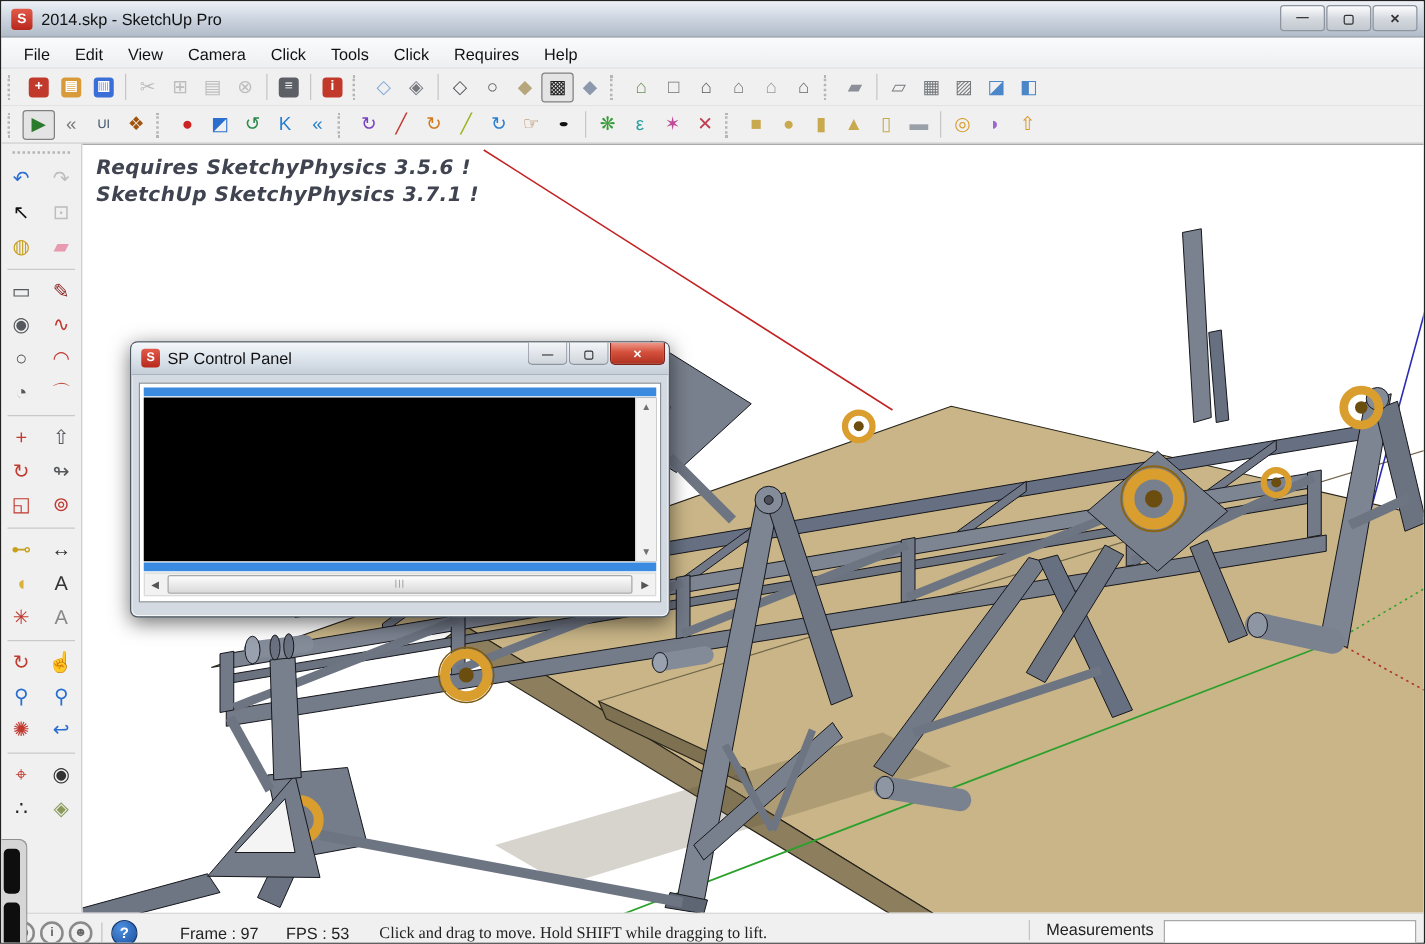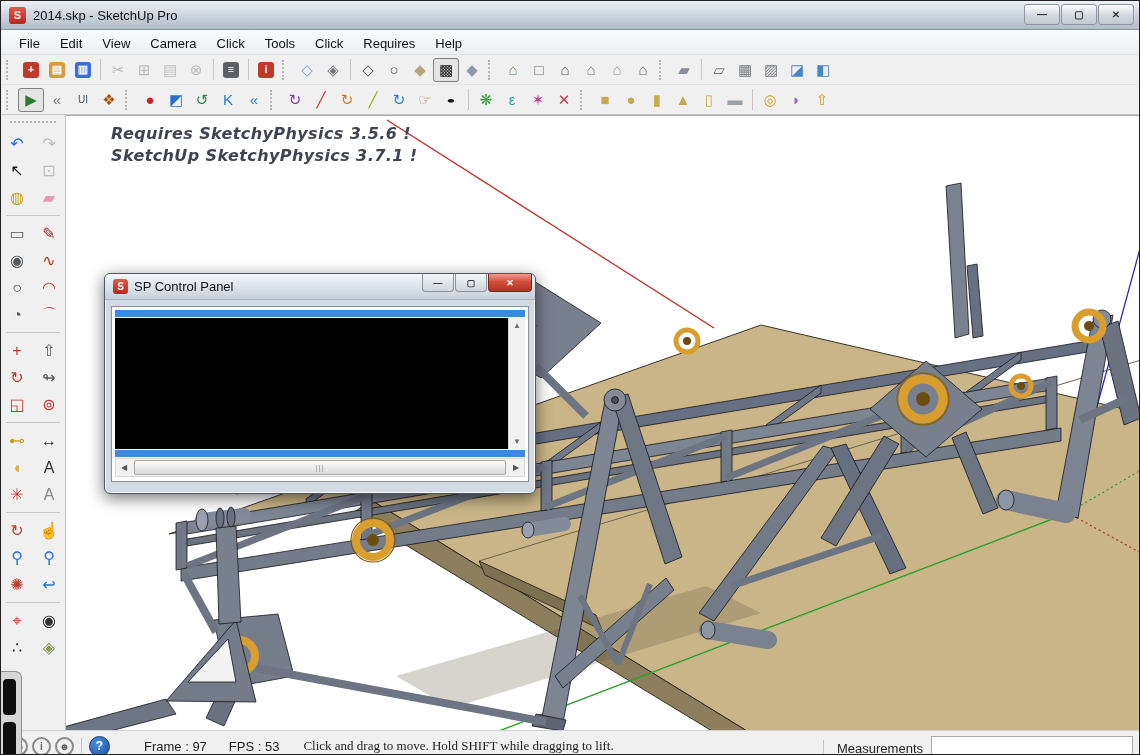--- a/index.html
+++ b/index.html
@@ -36,21 +36,21 @@
   .main{display:flex;height:615px;position:relative;}
   .sidebar{width:65px;background:#f0f0f0;border-right:1px solid #c6c6c6;box-sizing:border-box;
     display:grid;grid-template-columns:26px 26px;gap:2px 6px;justify-content:center;align-content:start;padding-top:4px;}
   .sidebar::before{content:"";grid-column:1/3;height:3px;border-top:2px dotted #b5b5b5;margin:2px 6px 3px;}
   .sbtn{width:26px;height:25px;display:flex;align-items:center;justify-content:center;}
   .sbtn .glyph{font-size:16px;}
   .sbtn.disabled .glyph{color:#bdbdbd !important;}
   .side-hr{grid-column:1/3;height:1px;background:#c9c9c9;margin:3px 2px;}
   .viewport{flex:1;position:relative;background:#fff;overflow:hidden;border-top:1px solid #a9a9a9;}
   .vp-msgs{position:absolute;left:11px;top:7px;font-style:italic;font-weight:bold;font-size:16px;
-    color:#3f4450;line-height:1.4;letter-spacing:.4px;font-family:"DejaVu Sans",sans-serif;margin-left:34px;}
+    color:#3f4450;line-height:1.4;letter-spacing:.4px;font-family:"DejaVu Sans",sans-serif;}
   
   .dock-tab{position:absolute;left:0;top:556px;width:21px;height:96px;background:#d6d6d6;
     border:1px solid #8f8f8f;border-left:none;border-radius:0 7px 7px 0;z-index:6;box-sizing:border-box;}
   .dock-tab .blob{width:13px;height:36px;background:#0e0e0e;border-radius:4px;margin:7px 0 0 2px;}
   
   .sp-window{position:absolute;left:38px;top:157px;width:432px;height:221px;background:#d4dae1;
     border:1px solid #4f5964;border-radius:6px;box-shadow:0 4px 16px rgba(0,0,0,.55),inset 0 0 0 1px rgba(255,255,255,.75);
     z-index:10;box-sizing:border-box;}
   .sp-titlebar{height:25px;display:flex;align-items:center;gap:6px;padding:0 2px 0 8px;
     background:linear-gradient(#f5f8fb,#dde4ec 50%,#c6cfd9);border-radius:5px 5px 0 0;border-bottom:1px solid #aab4bf;}
@@ -74,21 +74,21 @@
   .statusbar{height:30px;background:#f0f0f0;border-top:1px solid #d2d2d2;display:flex;align-items:center;
     padding:0 6px;font-size:13px;color:#222;}
   .sbic{width:19px;height:19px;border-radius:50%;display:flex;align-items:center;justify-content:center;margin:0 2px;}
   .sbic.circ{border:2px solid #8a8a8a;box-sizing:border-box;font-size:10px;font-weight:bold;color:#666;}
   .sbic.help{background:radial-gradient(circle at 35% 30%,#4d8fe0,#1c4f9e);color:#fff;font-weight:bold;font-size:12px;
     border:1px solid #123a75;}
   .sbar-sep{width:1px;height:16px;background:#c4c4c4;margin:0 5px;}
   .st-frame{margin-left:32px;}
   .st-fps{margin-left:22px;}
   .st-hint{margin-left:24px;font-family:Liberation Serif, serif;}
-  .meas{margin-left:auto;display:flex;align-items:flex-end;gap:8px;}
+  .meas{margin-left:auto;display:flex;align-items:flex-start;gap:8px;}
   .meas-input{width:202px;height:20px;border:1px solid #a9a9a9;background:#fff;box-sizing:border-box;font-size:12px;padding:0 4px;}
 </style>
 </head>
 <body>
 
 <div class="window">
 
   <div class="titlebar">
     <span class="app-icon">S</span>
     <span class="title-text">2014.skp - SketchUp Pro</span>

